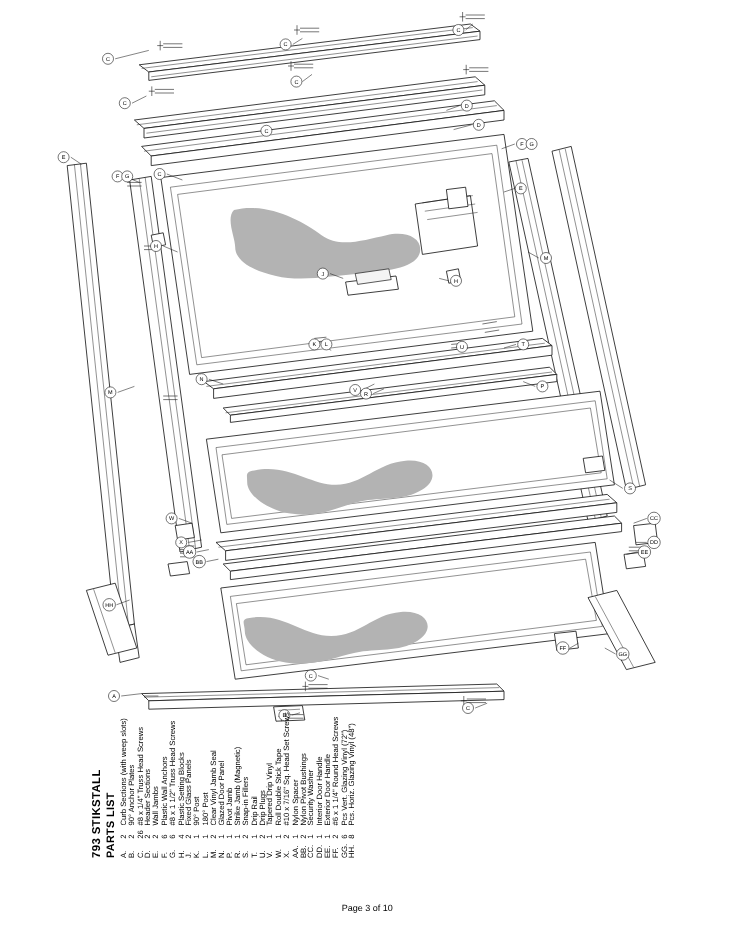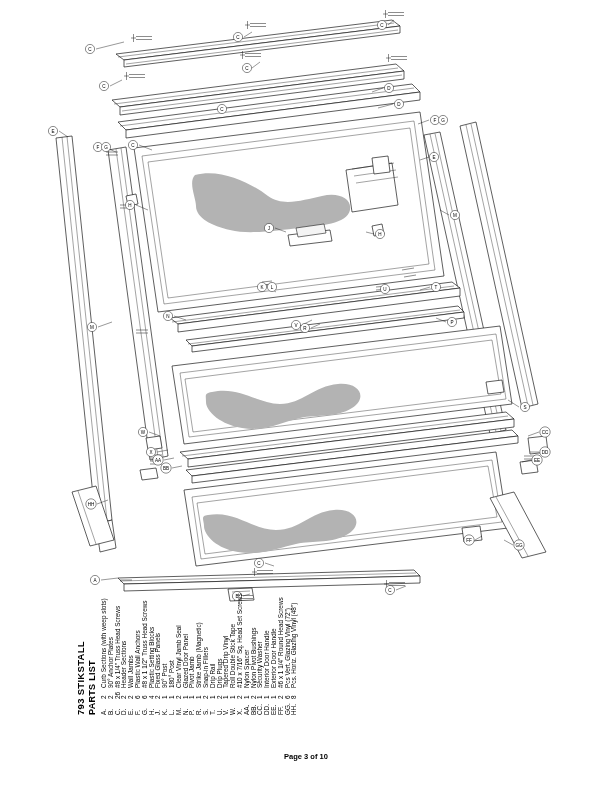--- a/index.html
+++ b/index.html
@@ -71,21 +71,20 @@
     padding-right: 2px;
     text-align: left;
   }
   #page-footer {
     position: absolute;
     left: 0;
     top: 752px;
     width: 612px;
     text-align: center;
     font-size: 7.5px;
-    font-weight: bold;
   }
   .cb-text {
     font-family: "Liberation Sans", sans-serif;
     font-size: 4.6px;
   }
 </style>
 </head>
 <body>
 
 <div id="page">

